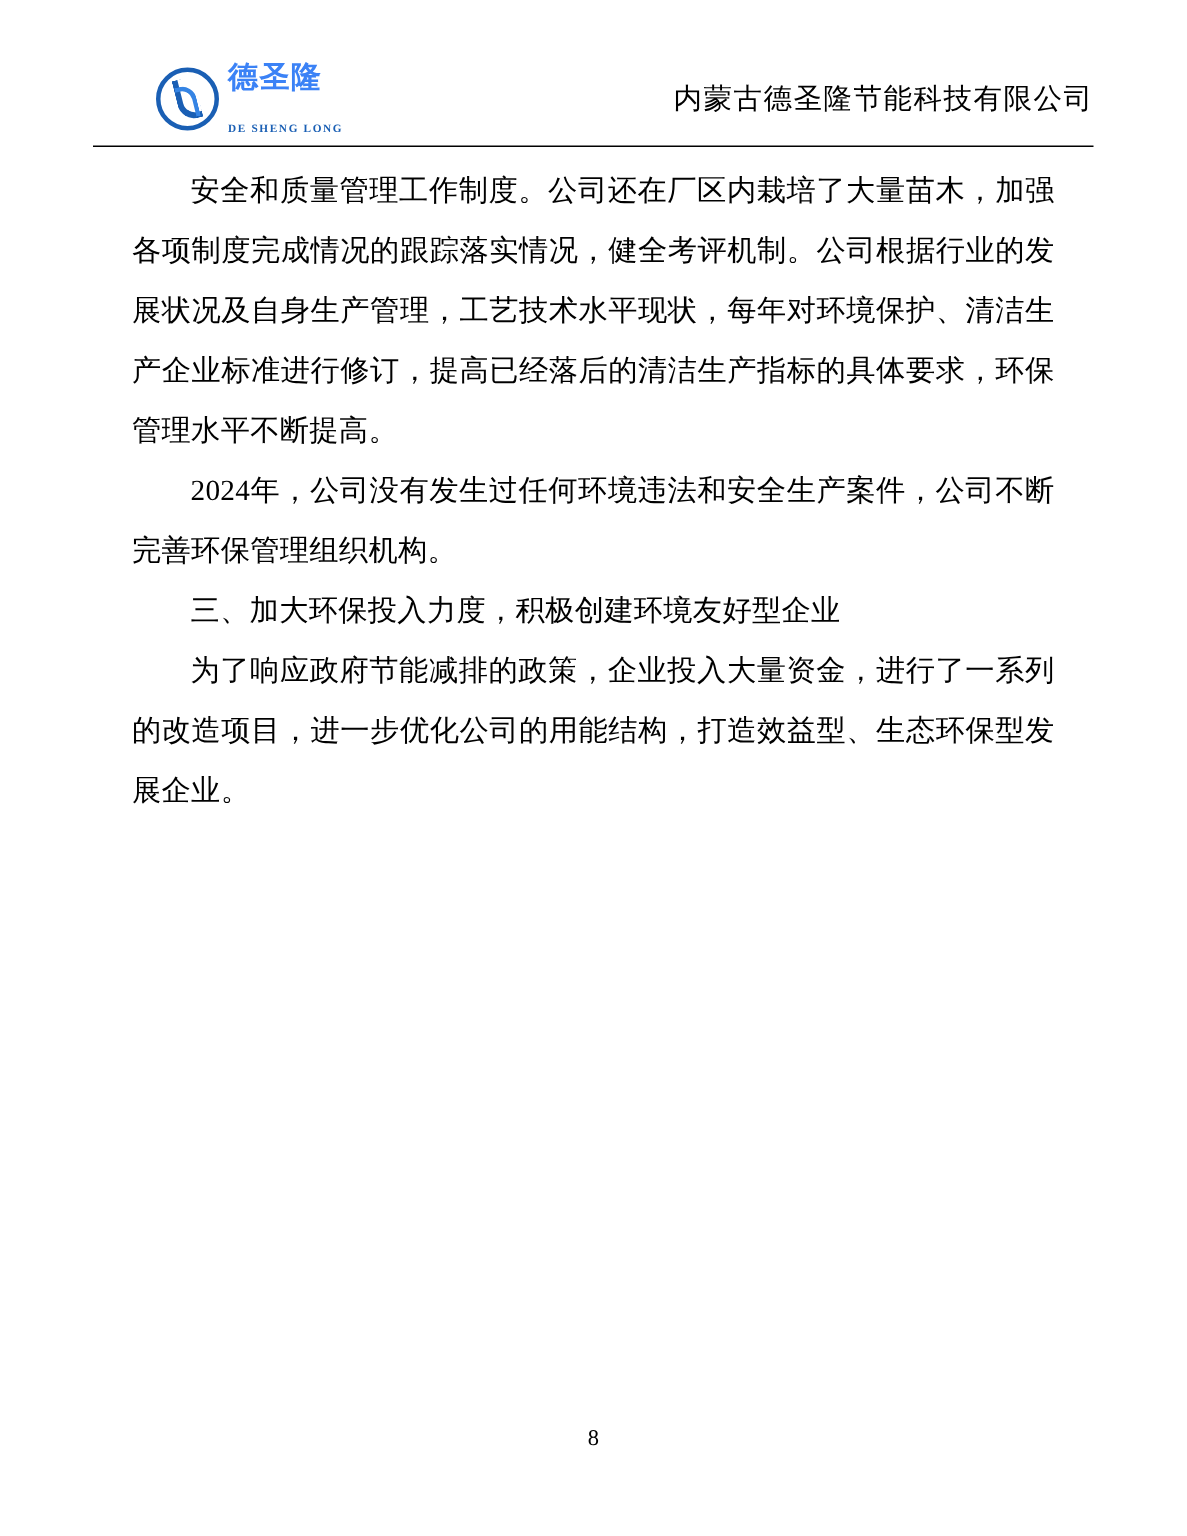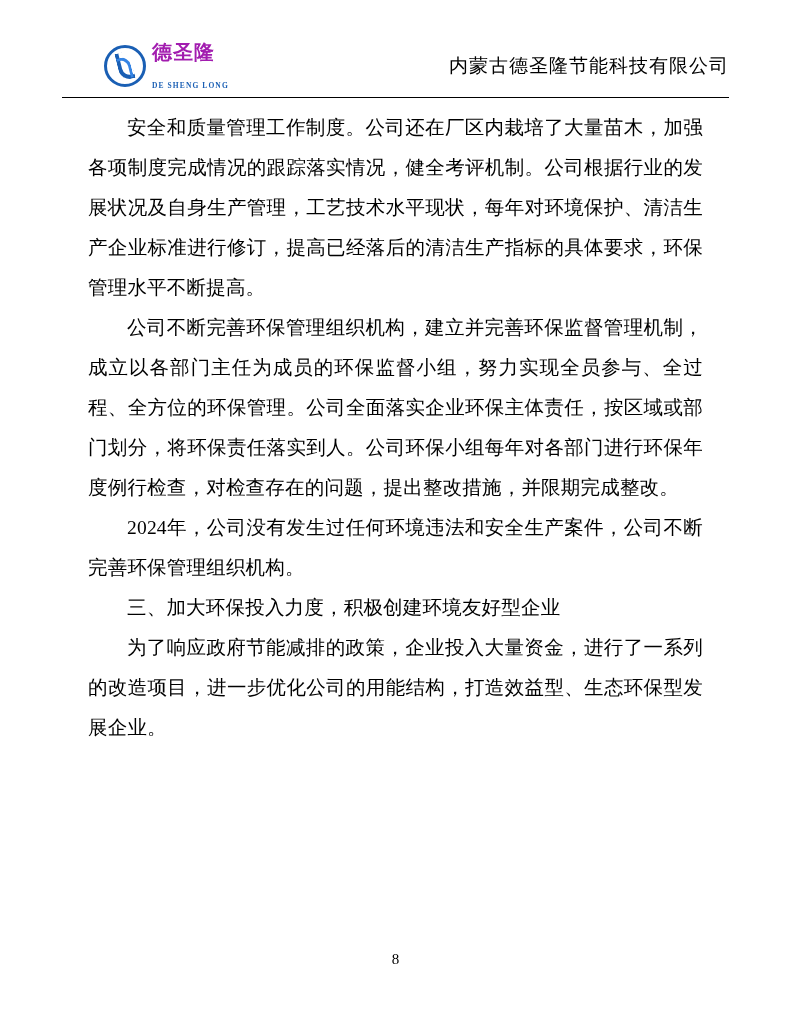--- a/index.html
+++ b/index.html
@@ -75,21 +75,21 @@
     box-sizing: border-box;
   }
   .logo-text {
     margin-left: 6px;
     line-height: 1;
   }
   .logo-cn {
     font-family: "Liberation Serif", "DejaVu Serif", serif;
     font-size: 20px;
     font-weight: 700;
-    color: #a21caf;
+    color: #3b82f6;
     letter-spacing: 1px;
     display: block;
   }
   .logo-en {
     font-family: Liberation Serif, serif;
     font-size: 7.5px;
     font-weight: 700;
     color: #1a5fb4;
     letter-spacing: 1.1px;
     display: block;
@@ -154,21 +154,20 @@
         <span class="logo-cn">德圣隆</span>
         <span class="logo-en">DE SHENG LONG</span>
       </span>
     </div>
     <div class="company-name">内蒙古德圣隆节能科技有限公司</div>
   </div>
   <div class="header-rule"></div>
 
   <div class="content">
     <p>安全和质量管理工作制度。公司还在厂区内栽培了大量苗木，加强各项制度完成情况的跟踪落实情况，健全考评机制。公司根据行业的发展状况及自身生产管理，工艺技术水平现状，每年对环境保护、清洁生产企业标准进行修订，提高已经落后的清洁生产指标的具体要求，环保管理水平不断提高。</p>
-    <p>公司不断完善环保管理组织机构，建立并完善环保监督管理机制，成立以各部门主任为成员的环保监督小组，努力实现全员参与、全过程、全方位的环保管理。公司全面落实企业环保主体责任，按区域或部门划分，将环保责任落实到人。公司环保小组每年对各部门进行环保年度例行检查，对检查存在的问题，提出整改措施，并限期完成整改。</p>
     <p>2024年，公司没有发生过任何环境违法和安全生产案件，公司不断完善环保管理组织机构。</p>
     <p>三、加大环保投入力度，积极创建环境友好型企业</p>
     <p>为了响应政府节能减排的政策，企业投入大量资金，进行了一系列的改造项目，进一步优化公司的用能结构，打造效益型、生态环保型发展企业。</p>
   </div>
 
   <div class="page-number">8</div>
 
 </div>
 
 </body></html>

